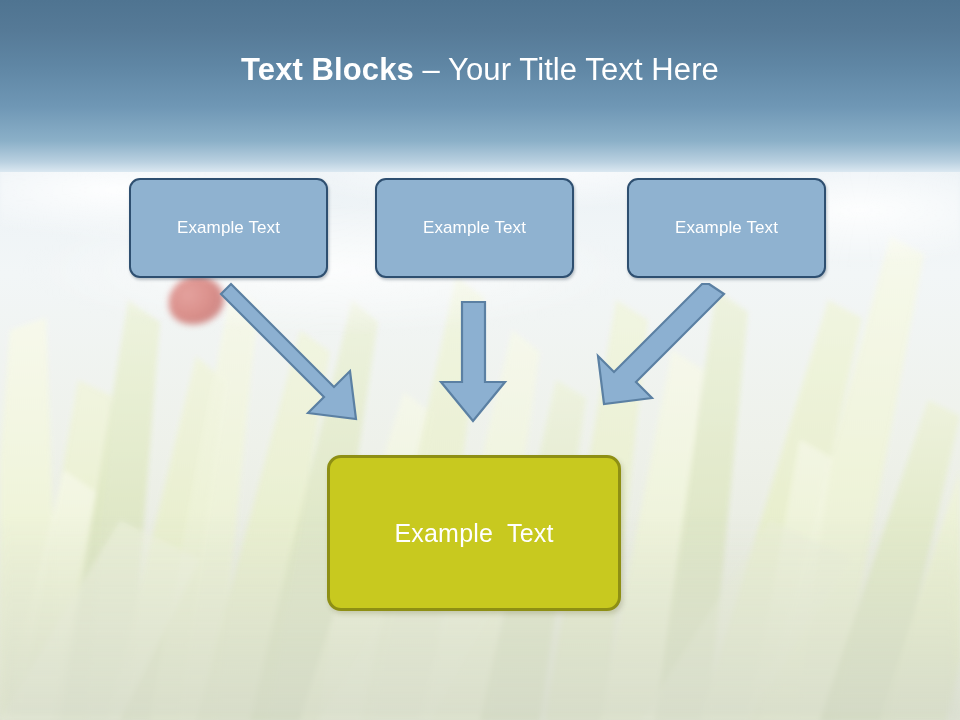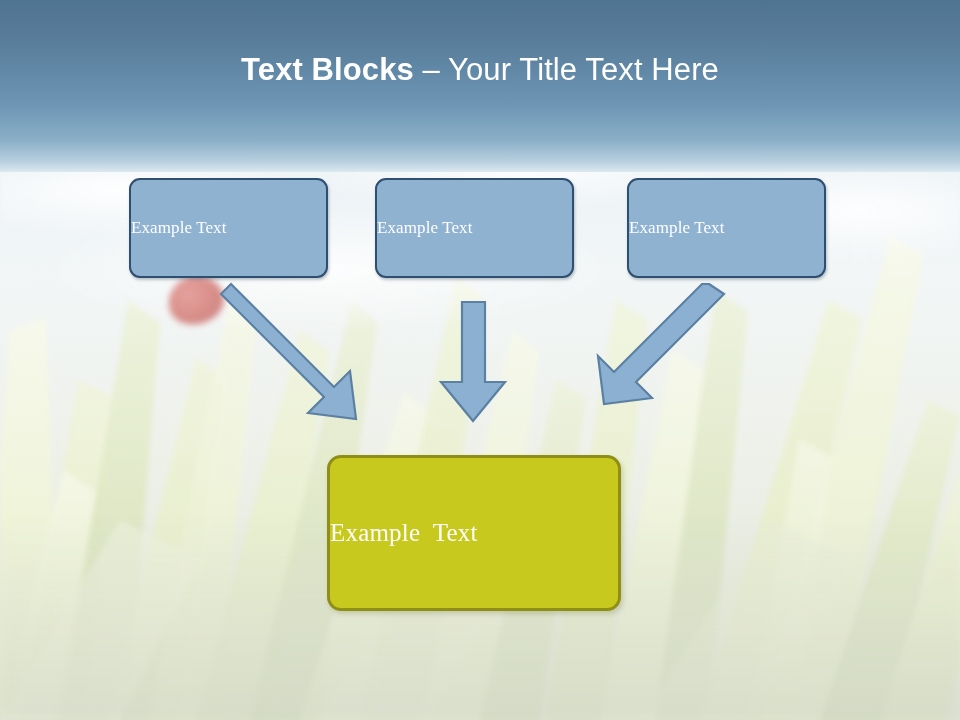--- a/index.html
+++ b/index.html
@@ -119,21 +119,21 @@
     margin-top: 44px;
   }
 
   
   .block {
     position: absolute;
     box-sizing: border-box;
     border-radius: 11px;
     display: flex;
     align-items: center;
-    font-family: Liberation Serif, serif;
+    justify-content: center;
   }
   .block-blue {
     width: 199px;
     height: 100px;
     top: 178px;
     background: #8fb2d0;
     border: 2px solid #2e4f70;
     box-shadow: 1px 2px 3px rgba(40,60,80,0.30);
   }
   .block-blue .block-label {

